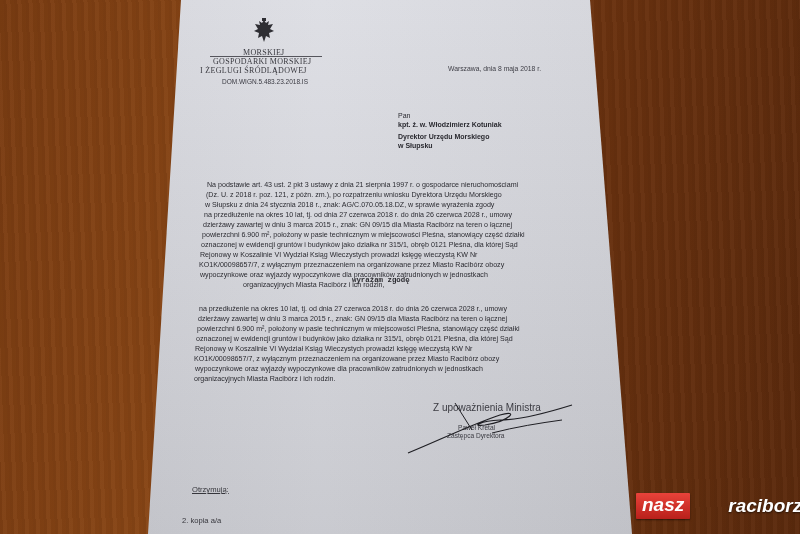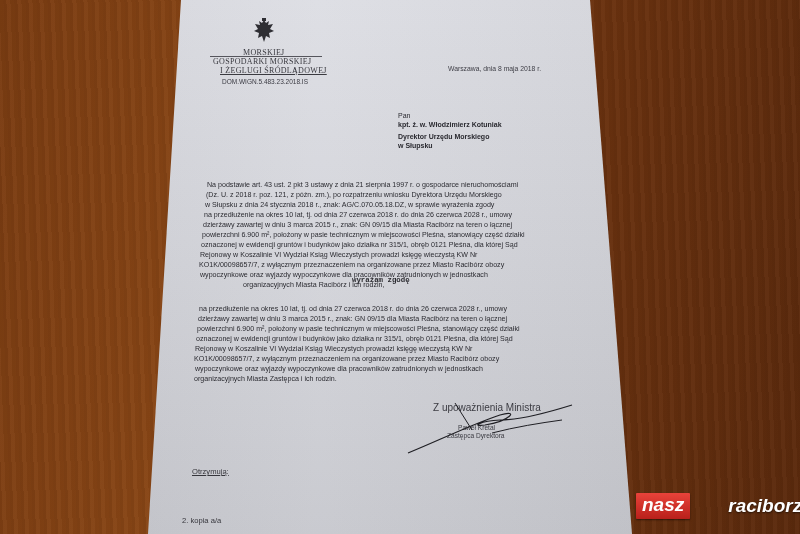--- a/index.html
+++ b/index.html
@@ -41,21 +41,21 @@
 <div class="paper"></div>
 <div class="paper-shade"></div>
 
 <svg class="emblem" viewBox="0 0 22 26">
   <path d="M11 2 L13 5 L16 3 L15 7 L20 6 L17 11 L21 13 L16 15 L17 20 L13 18 L11 24 L9 18 L5 20 L6 15 L1 13 L5 11 L2 6 L7 7 L6 3 L9 5 Z" fill="#2e2e33"></path>
   <rect x="9" y="0" width="4" height="3" fill="#2e2e33"></rect>
 </svg>
 <div class="txt hdr" style="left:243px;top:48px;">MORSKIEJ</div>
 <div class="txt hdr" style="left:213px;top:57px;">GOSPODARKI MORSKIEJ</div>
 <div class="hdr-line" style="top:56px;"></div>
-<div class="txt hdr" style="left:220px;top:66px;text-decoration:underline;">I ŻEGLUGI ŚRÓDLĄDOWEJ</div>
+<div class="txt hdr" style="left:200px;top:66px;">I ŻEGLUGI ŚRÓDLĄDOWEJ</div>
 <div class="txt ref" style="left:222px;top:78px;">DOM.WIGN.5.483.23.2018.IS</div>
 
 <div class="txt date" style="left:448px;top:65px;">Warszawa, dnia 8 maja 2018 r.</div>
 
 <div class="txt addr plain" style="left:398px;top:112px;">Pan</div>
 <div class="txt addr" style="left:398px;top:121px;">kpt. ż. w. Włodzimierz Kotuniak</div>
 <div class="txt addr" style="left:398px;top:133px;">Dyrektor Urzędu Morskiego</div>
 <div class="txt addr" style="left:398px;top:142px;">w Słupsku</div>
 
 <div>
@@ -75,32 +75,32 @@
 <div class="txt bold" style="left:352px;top:276px;font-family:Liberation Mono, monospace;">wyrażam zgodę</div>
 
 <div>
   <div class="txt body" style="left:199px;top:306px;">na przedłużenie na okres 10 lat, tj. od dnia 27 czerwca 2018 r. do dnia 26 czerwca 2028 r., umowy</div>
   <div class="txt body" style="left:198px;top:316px;">dzierżawy zawartej w dniu 3 marca 2015 r., znak: GN 09/15 dla Miasta Racibórz na teren o łącznej</div>
   <div class="txt body" style="left:197px;top:326px;">powierzchni 6.900 m², położony w pasie technicznym w miejscowości Pleśna, stanowiący część działki</div>
   <div class="txt body" style="left:196px;top:336px;">oznaczonej w ewidencji gruntów i budynków jako działka nr 315/1, obręb 0121 Pleśna, dla której Sąd</div>
   <div class="txt body" style="left:195px;top:346px;">Rejonowy w Koszalinie VI Wydział Ksiąg Wieczystych prowadzi księgę wieczystą KW Nr</div>
   <div class="txt body" style="left:194px;top:356px;">KO1K/00098657/7, z wyłącznym przeznaczeniem na organizowane przez Miasto Racibórz obozy</div>
   <div class="txt body" style="left:195px;top:366px;">wypoczynkowe oraz wyjazdy wypoczynkowe dla pracowników zatrudnionych w jednostkach</div>
-  <div class="txt body" style="left:194px;top:376px;">organizacyjnych Miasta Zastępca i ich rodzin.</div>
+  <div class="txt body" style="left:194px;top:376px;">organizacyjnych Miasta Racibórz i ich rodzin.</div>
 </div>
 
 <div class="txt sig" style="left:433px;top:402px;">Z upoważnienia Ministra</div>
 <div class="txt sig small" style="left:458px;top:424px;">Paweł Kretal</div>
 <div class="txt sig small" style="left:447px;top:432px;">Zastępca Dyrektora</div>
 <svg style="position:absolute;left:400px;top:395px;" width="180" height="70" viewBox="0 0 180 70">
   <path d="M8 58 C40 45 70 30 100 20 C120 14 110 26 85 30 C70 32 80 26 100 25 C115 25 140 20 172 10" stroke="#1f1f24" stroke-width="1.2" fill="none"></path>
   <path d="M55 8 L72 35" stroke="#1f1f24" stroke-width="1" fill="none"></path>
   <path d="M92 38 C115 32 140 28 162 25" stroke="#1f1f24" stroke-width="1" fill="none"></path>
 </svg>
 
-<div class="txt list underline" style="left:192px;top:467px;">Otrzymują:</div>
+<div class="txt list underline" style="left:192px;top:485px;">Otrzymują:</div>
 <div class="txt list" style="left:192px;top:501px;margin-top:36px;">1. Adresat</div>
 <div class="txt list" style="left:182px;top:516px;">2. kopia a/a</div>
 
 <div class="logo">
   <span class="logo-red">nasz</span>
   <span class="logo-white"><span>raciborz</span><span class="logo-dot">.</span><span>pl</span></span>
 </div>
 
 </body></html>

